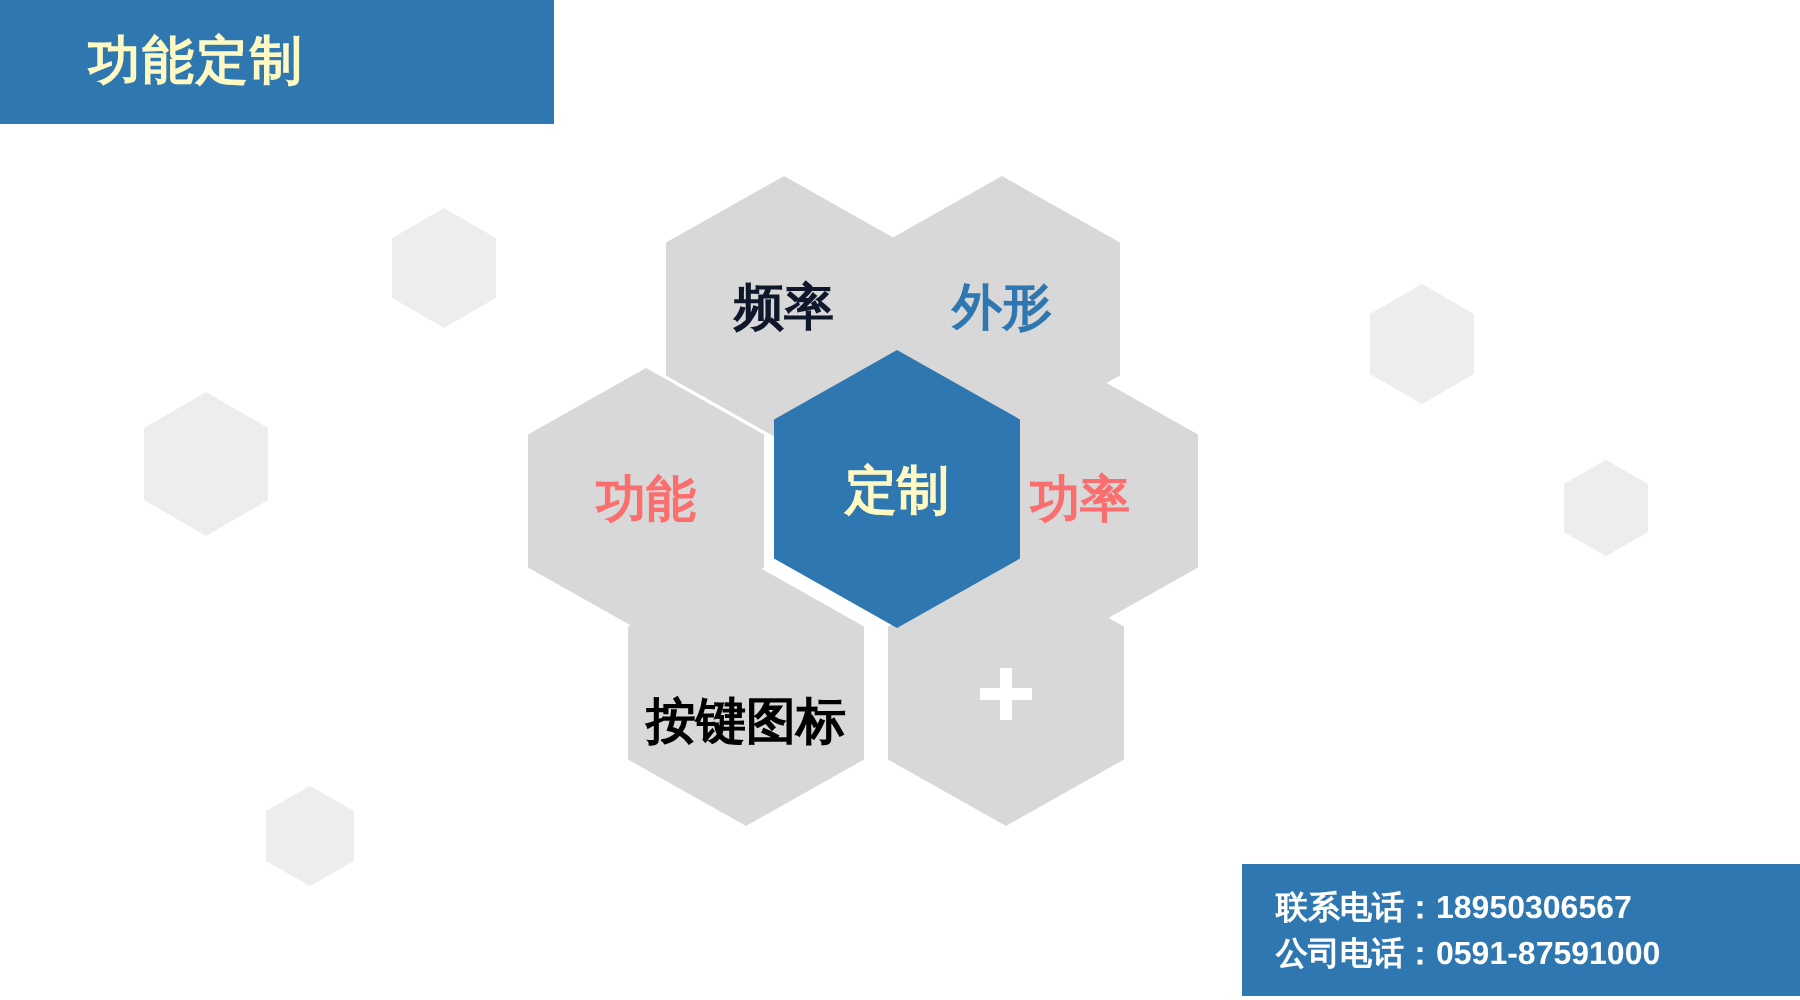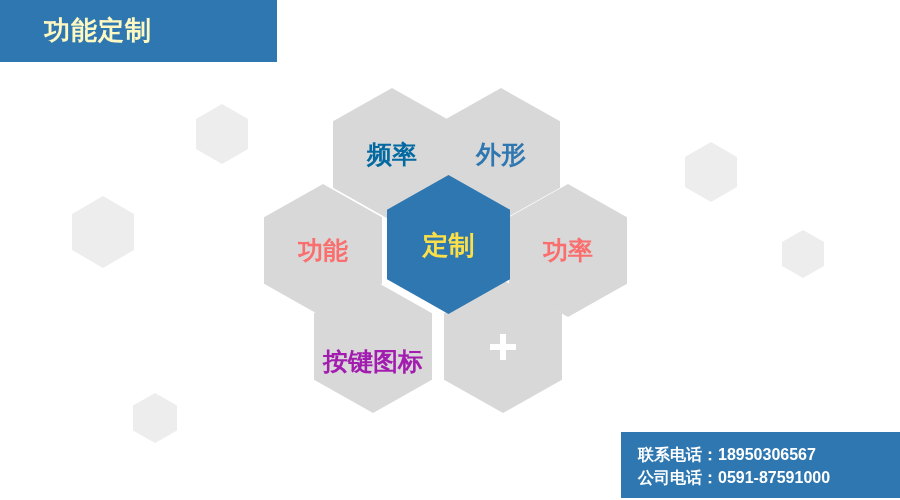--- a/index.html
+++ b/index.html
@@ -73,24 +73,24 @@
     line-height: 1;
     text-align: center;
     white-space: nowrap;
     user-select: none;
   }
   .hex-center {
     background: #2e77b0;
     z-index: 5;
   }
   .hex-center .hex-label {
-    color: #fde047;
+    color: #fef9c3;
     font-size: 26px;
   }
-  .label-white  { color: #0369a1; }
+  .label-white  { color: #0f172a; }
   .label-blue   { color: #2e77b0; }
   .label-red    { color: #fa6e6e; }
 
   
   .plus-icon {
     position: relative;
     width: 26px;
     height: 26px;
   }
   .plus-icon::before,
@@ -159,26 +159,26 @@
     </div>
 
     <div class="hex" style="left:442px; top:88px;">
       <span class="hex-label label-blue">外形</span>
     </div>
 
     <div class="hex hex-center" style="left:387px; top:175px; width:123px; height:139px;">
       <span class="hex-label">定制</span>
     </div>
 
-    <div class="hex" style="left:509px; top:184px;">
+    <div class="hex" style="left:481px; top:184px;">
       <span class="hex-label label-red">功率</span>
     </div>
 
     <div class="hex" style="left:314px; top:280px;">
-      <span class="hex-label label-blue" style="color:#a21caf;margin-top:29px;">按键图标</span>
+      <span class="hex-label label-blue" style="color:#000000;margin-top:29px;">按键图标</span>
     </div>
 
     <div class="hex" style="left:444px; top:280px;">
       <span class="plus-icon"></span>
     </div>
 
   </div>
 
   <div id="contact-box">
     <div class="contact-line">联系电话：18950306567</div>

